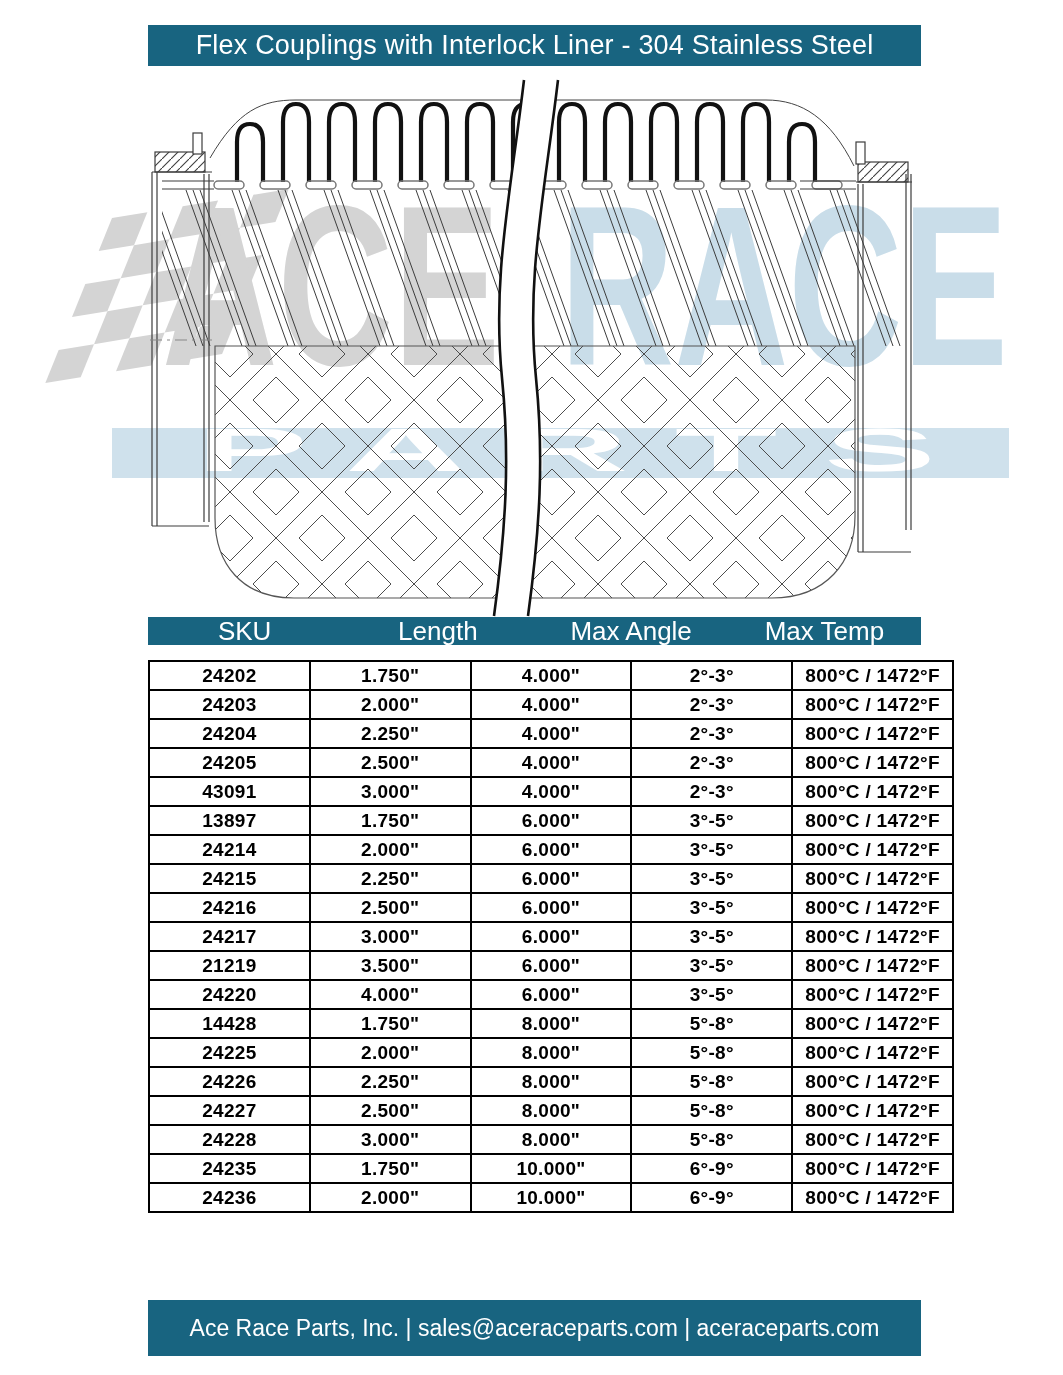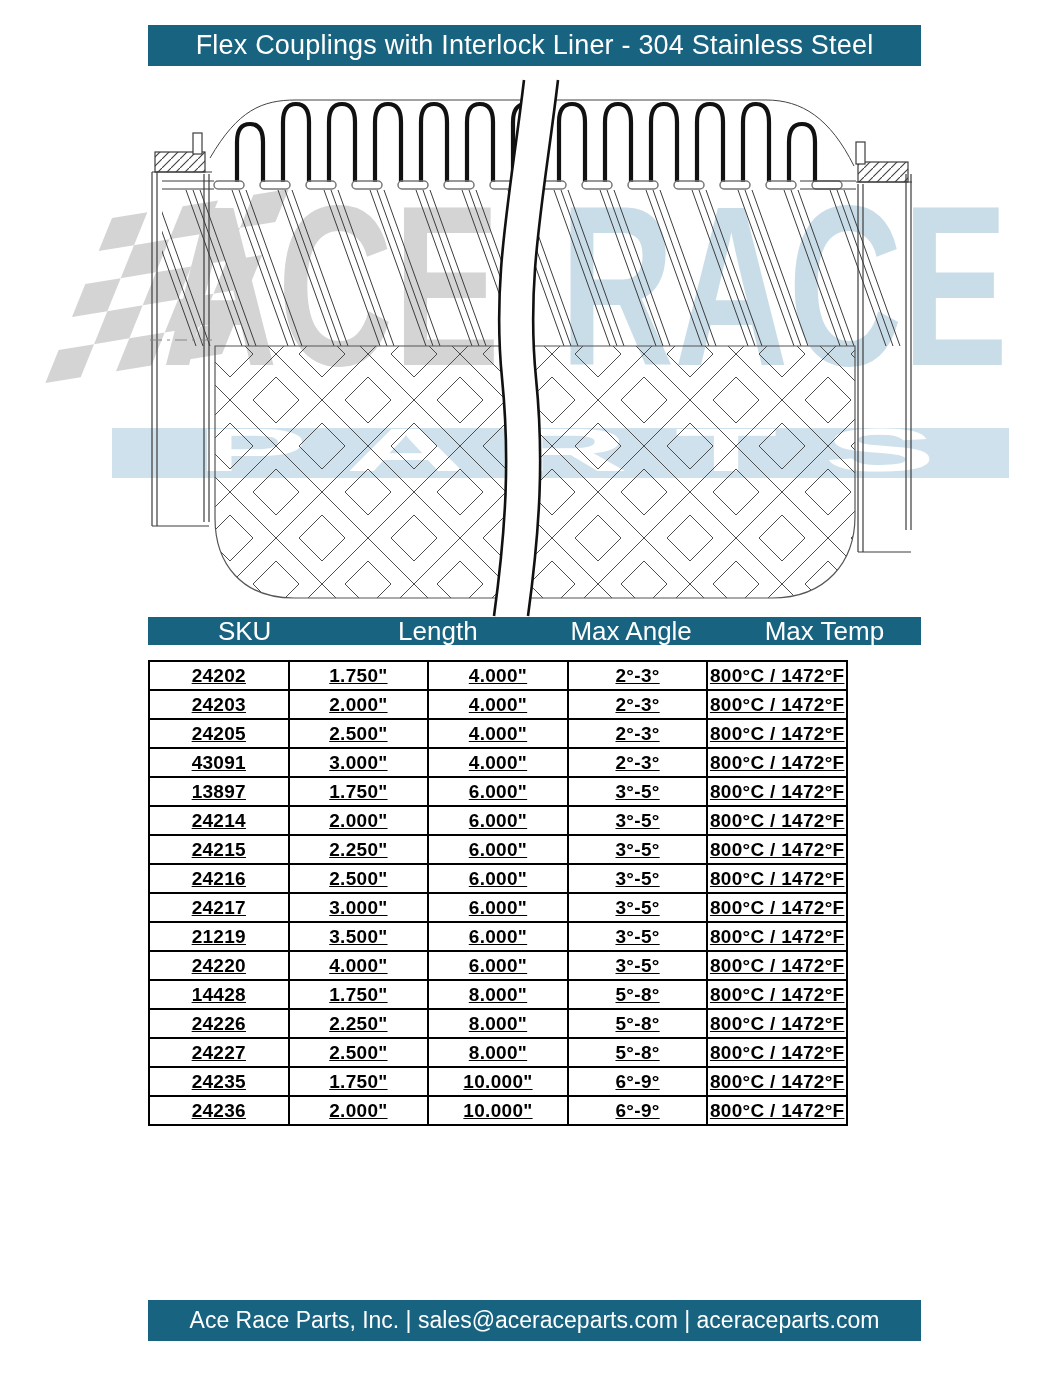--- a/index.html
+++ b/index.html
@@ -12,40 +12,39 @@
     border-radius:8px;
   }
   .teal-bar{
     position:absolute;
     left:148px;width:773px;
     background:var(--teal,#186480);
     color:#ffffff;
     display:flex;align-items:center;justify-content:center;
   }
   .title-bar{top:25px;height:41px;font-size:27px;letter-spacing:0.2px;}
-  .footer-bar{top:1300px;height:41px;font-size:23px;}
+  .footer-bar{top:1300px;height:56px;font-size:23px;}
   .diagram{
     position:absolute;left:0;top:78px;width:1063px;height:540px;
   }
   .table-header{
     position:absolute;left:148px;top:617px;width:773px;height:28px;
     background:var(--teal,#186480);
     display:flex;
   }
   .table-header .th{
     flex:1 1 20%;
     display:flex;align-items:center;justify-content:center;
     color:#ffffff;font-size:26px;
     white-space:nowrap;
   }
   .spec-table{
-    position:absolute;left:148px;top:660px;width:700px;
+    position:absolute;left:148px;top:660px;width:806px;
     border-collapse:collapse;
     table-layout:fixed;
-    text-decoration:underline;
   }
   .spec-table td{
     border:2px solid #000000;
     height:27px;
     text-align:center;vertical-align:middle;
     font-size:19px;font-weight:700;letter-spacing:0.3px;
     color:#000000;
     padding:0;
     white-space:nowrap;
   }
@@ -206,20 +205,27 @@
           <td>800°C / 1472°F</td>
         </tr>
         <tr>
           <td>24203</td>
           <td>2.000"</td>
           <td>4.000"</td>
           <td>2°-3°</td>
           <td>800°C / 1472°F</td>
         </tr>
         <tr>
+          <td>24204</td>
+          <td>2.250"</td>
+          <td>4.000"</td>
+          <td>2°-3°</td>
+          <td>800°C / 1472°F</td>
+        </tr>
+        <tr>
           <td>24205</td>
           <td>2.500"</td>
           <td>4.000"</td>
           <td>2°-3°</td>
           <td>800°C / 1472°F</td>
         </tr>
         <tr>
           <td>43091</td>
           <td>3.000"</td>
           <td>4.000"</td>
@@ -276,29 +282,43 @@
           <td>800°C / 1472°F</td>
         </tr>
         <tr>
           <td>14428</td>
           <td>1.750"</td>
           <td>8.000"</td>
           <td>5°-8°</td>
           <td>800°C / 1472°F</td>
         </tr>
         <tr>
+          <td>24225</td>
+          <td>2.000"</td>
+          <td>8.000"</td>
+          <td>5°-8°</td>
+          <td>800°C / 1472°F</td>
+        </tr>
+        <tr>
           <td>24226</td>
           <td>2.250"</td>
           <td>8.000"</td>
           <td>5°-8°</td>
           <td>800°C / 1472°F</td>
         </tr>
         <tr>
           <td>24227</td>
           <td>2.500"</td>
+          <td>8.000"</td>
+          <td>5°-8°</td>
+          <td>800°C / 1472°F</td>
+        </tr>
+        <tr>
+          <td>24228</td>
+          <td>3.000"</td>
           <td>8.000"</td>
           <td>5°-8°</td>
           <td>800°C / 1472°F</td>
         </tr>
         <tr>
           <td>24235</td>
           <td>1.750"</td>
           <td>10.000"</td>
           <td>6°-9°</td>
           <td>800°C / 1472°F</td>

